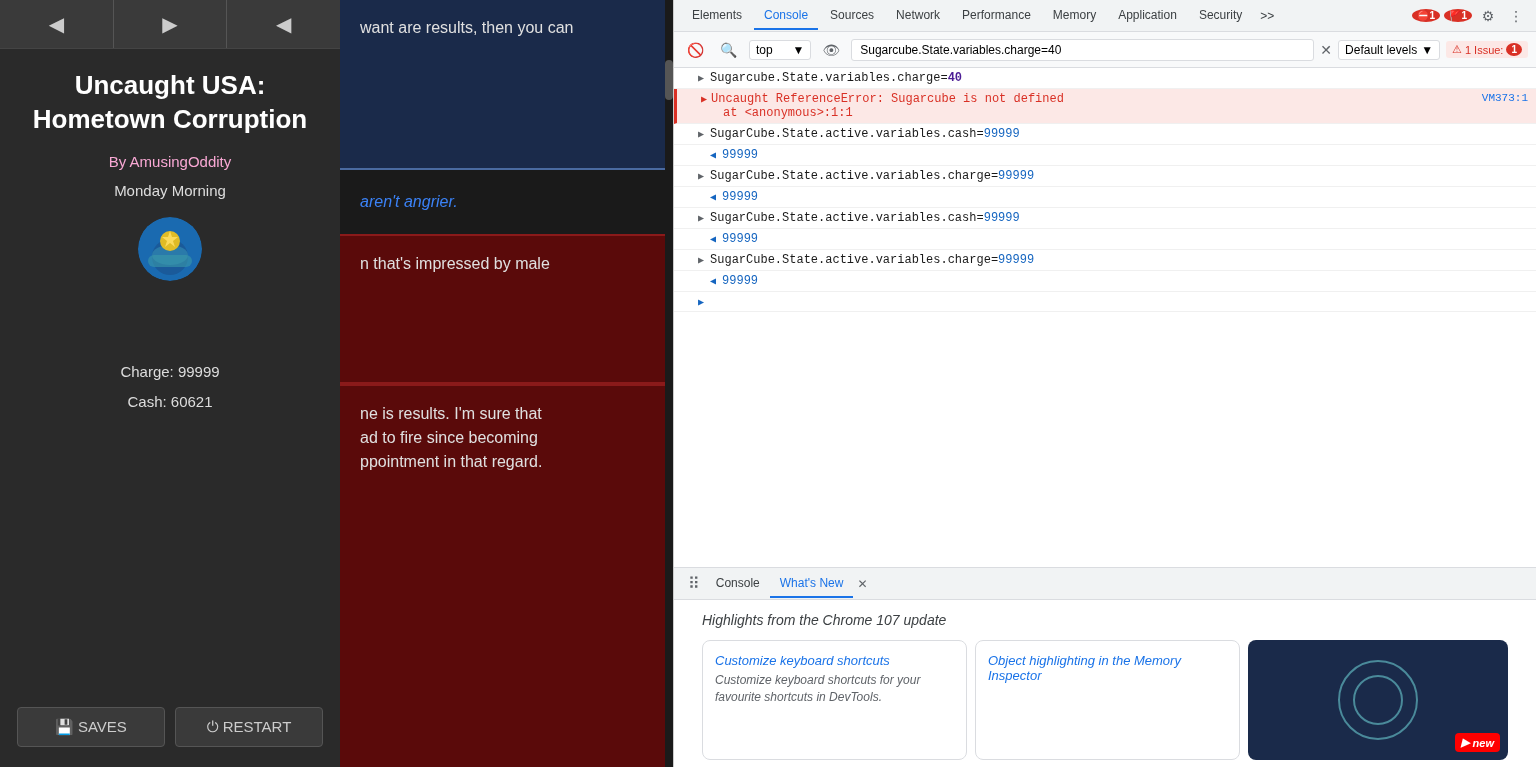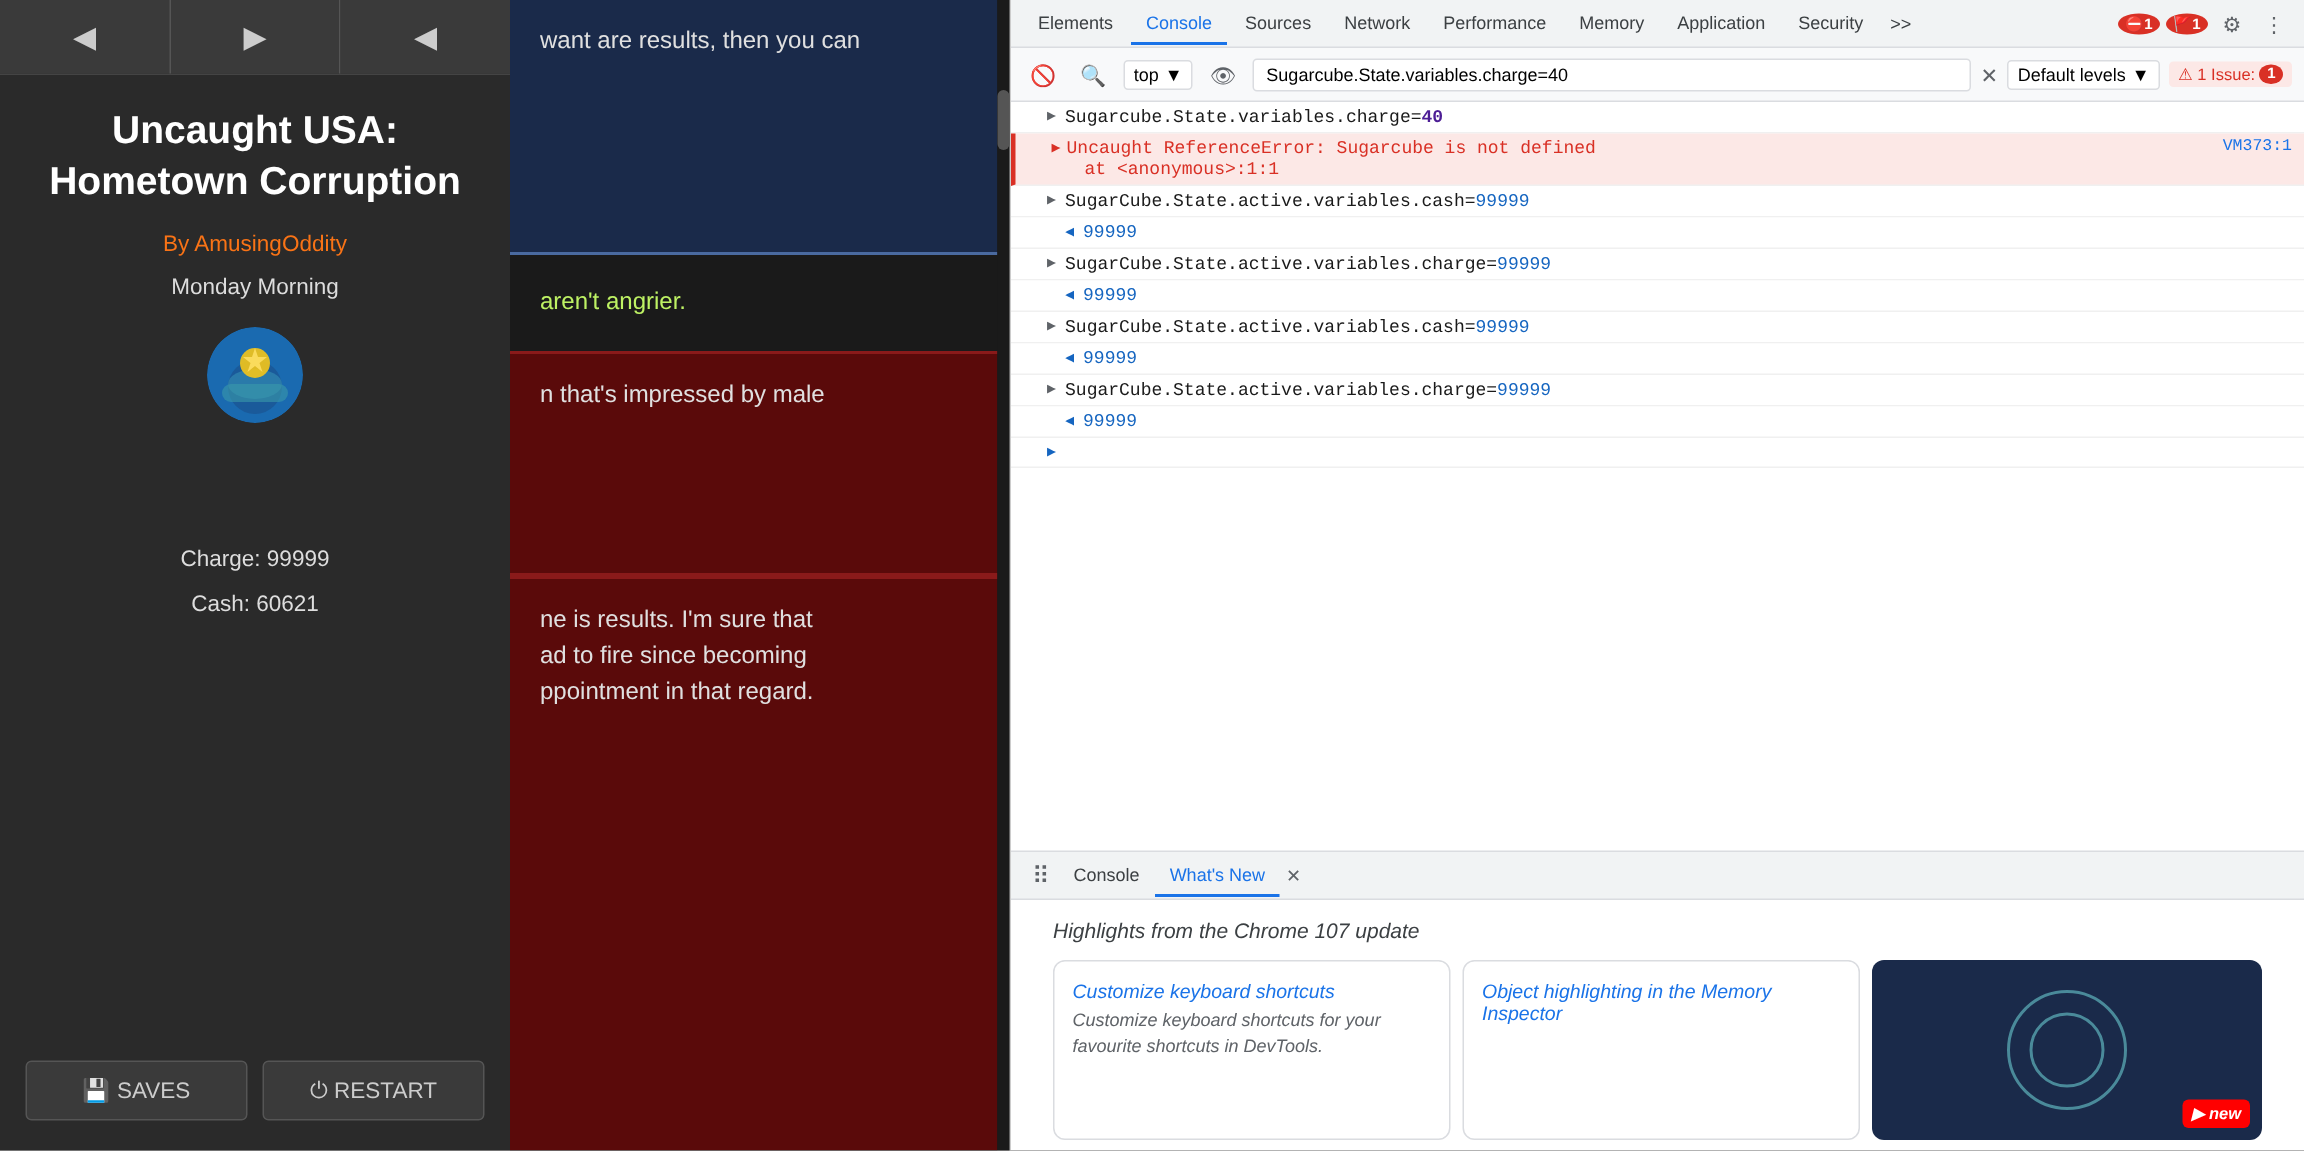--- a/index.html
+++ b/index.html
@@ -42,21 +42,21 @@
     #game-title {
       color: #ffffff;
       font-size: 26px;
       font-weight: bold;
       text-align: center;
       padding: 20px 20px 8px 20px;
       line-height: 1.3;
     }
 
     #author {
-      color: #f97316;
+      color: #f9a8d4;
       font-size: 15px;
       padding: 8px;
       text-align: center;
     }
 
     #chapter {
       color: #dddddd;
       font-size: 15px;
       padding: 4px 8px 10px;
       text-align: center;
@@ -130,21 +130,22 @@
 
     .passage-blue {
       background: #1a2a4a;
       border-bottom: 2px solid #4a6aa0;
       min-height: 170px;
     }
 
     .passage-dark {
       background: #1a1a1a;
       padding: 20px;
-      color: #bef264;
+      color: #3b82f6;
+      font-style: italic;
     }
 
     .passage-red {
       background: #5a0a0a;
       border-top: 2px solid #8a1a1a;
       border-bottom: 2px solid #8a1a1a;
       min-height: 150px;
     }
 
     .passage-red-lower {
@@ -265,21 +266,21 @@
 
     #context-selector {
       background: #fff;
       border: 1px solid #dadce0;
       border-radius: 3px;
       padding: 2px 6px;
       font-size: 12px;
       cursor: pointer;
       display: flex;
       align-items: center;
-      gap: 4px;
+      gap: 20px;
     }
 
     #console-filter {
       flex: 1;
       border: 1px solid #dadce0;
       border-radius: 3px;
       padding: 3px 8px;
       font-size: 12px;
       outline: none;
       background: #fff;

